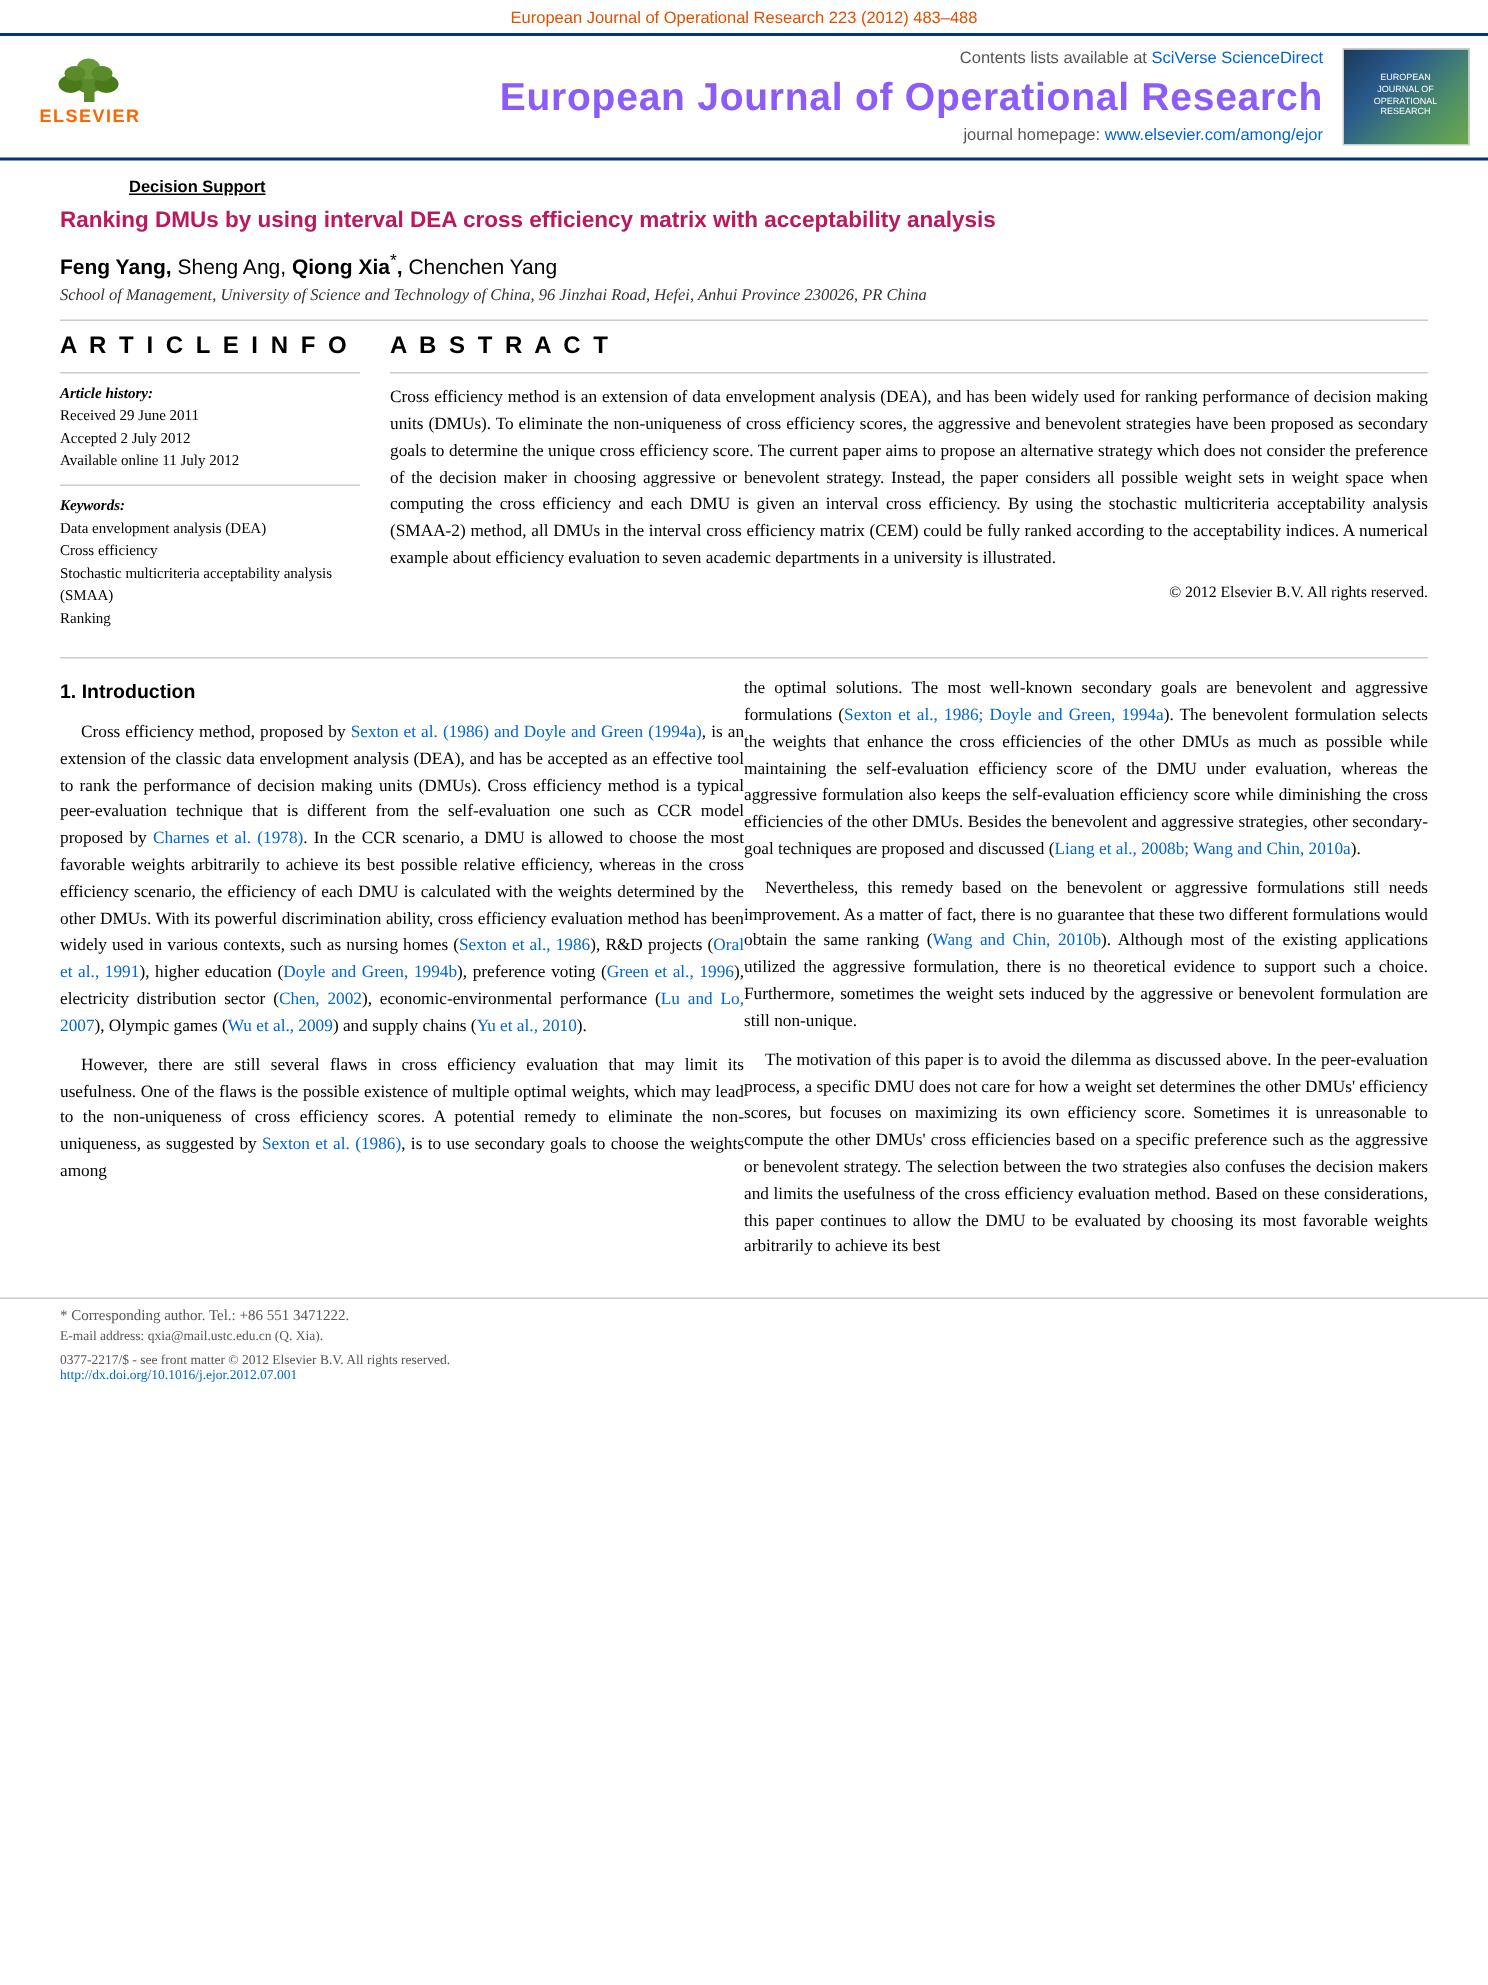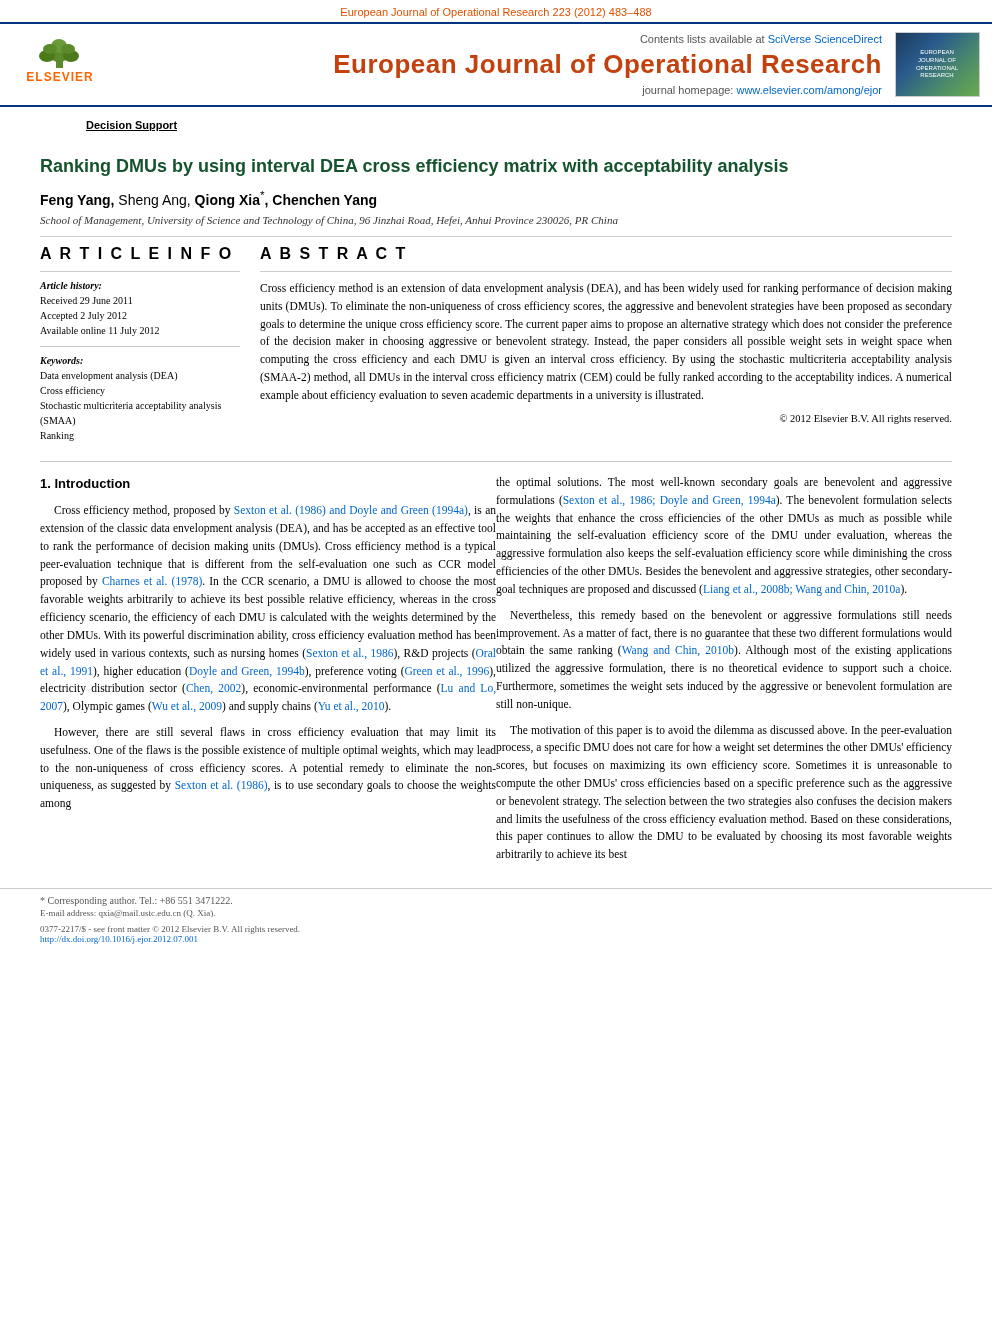--- a/index.html
+++ b/index.html
@@ -49,21 +49,21 @@
     }
     .contents-line {
       font-size: 11px;
       color: #555;
       margin-bottom: 4px;
       font-family: Arial, sans-serif;
     }
     .journal-title {
       font-size: 26px;
       font-weight: bold;
-      color: #c2410c;
+      color: #8b5cf6;
       font-family: Arial, sans-serif;
       letter-spacing: 0.5px;
       text-align: center;
     }
     .journal-homepage {
       font-size: 11px;
       color: #555;
       margin-top: 4px;
       font-family: Arial, sans-serif;
     }
@@ -90,28 +90,28 @@
     }
     
     .main-content {
       padding: 12px 40px 10px 40px;
     }
     .section-label {
       font-size: 11px;
       font-weight: bold;
       color: #000;
       font-family: Arial, sans-serif;
-      margin-bottom: 24px;
+      margin-bottom: 6px;
       text-decoration: underline;
       padding-left: 46px;
     }
     .paper-title {
-      font-size: 18px;
-      font-weight: bold;
-      color: #14532d;
+      font-size: 15px;
+      font-weight: bold;
+      color: #be185d;
       margin-bottom: 10px;
       line-height: 1.3;
       font-family: Arial, sans-serif;
     }
     .authors {
       font-size: 14px;
       margin-bottom: 6px;
       font-family: Arial, sans-serif;
     }
     .affiliation {
@@ -279,21 +279,21 @@
   <div class="main-content">
 
     <div class="section-label">Decision Support</div>
 
     <div class="paper-title">Ranking DMUs by using interval DEA cross efficiency matrix with acceptability analysis</div>
 
     <div class="authors">
       <span style="font-weight:bold;">Feng Yang, </span>
       <span style="font-weight:normal;">Sheng Ang, </span>
       <span style="font-weight:bold;">Qiong Xia</span><sup>*</sup><span style="font-weight:bold;">, </span>
-      <span style="font-weight:bold;text-align:center;">Chenchen Yang</span>
+      <span style="font-weight:normal;text-align:center;">Chenchen Yang</span>
     </div>
 
     <div class="affiliation">School of Management, University of Science and Technology of China, 96 Jinzhai Road, Hefei, Anhui Province 230026, PR China</div>
 
     <hr class="divider">
 
     <div class="info-section">
 
       <div class="article-info">
         <div class="info-col-title">A R T I C L E   I N F O</div>

